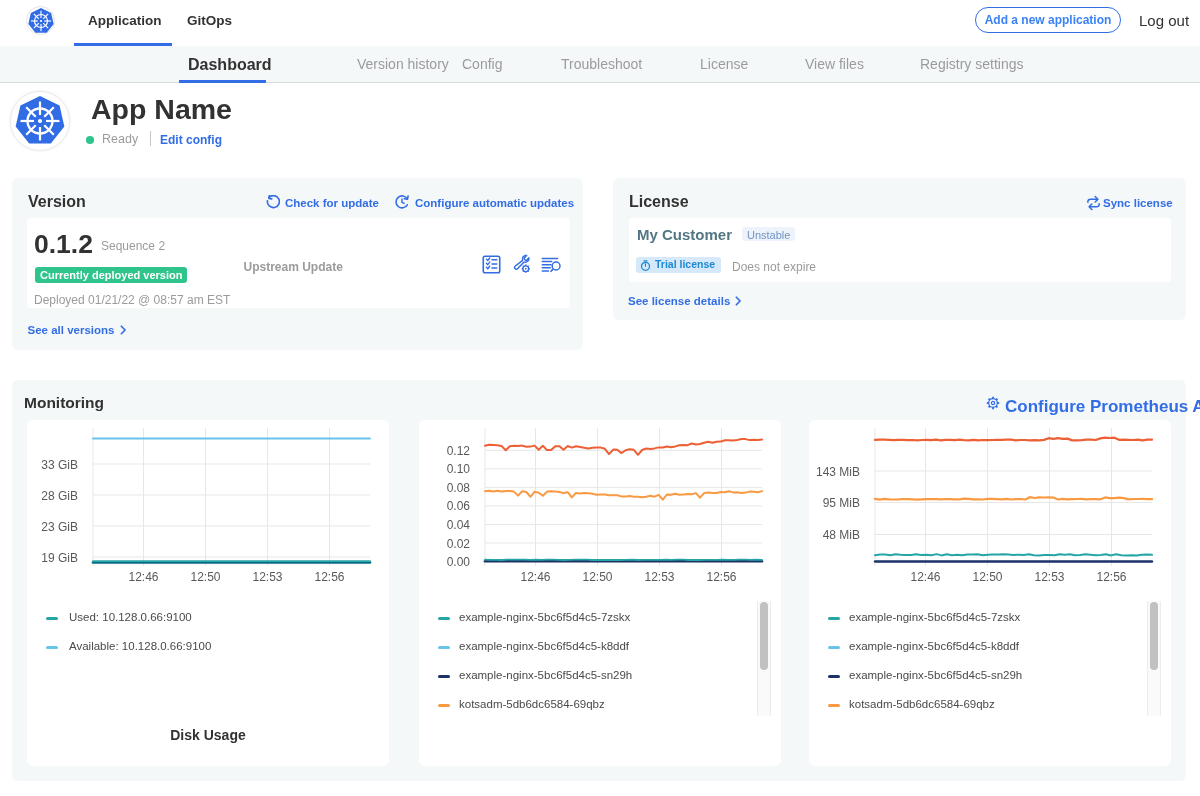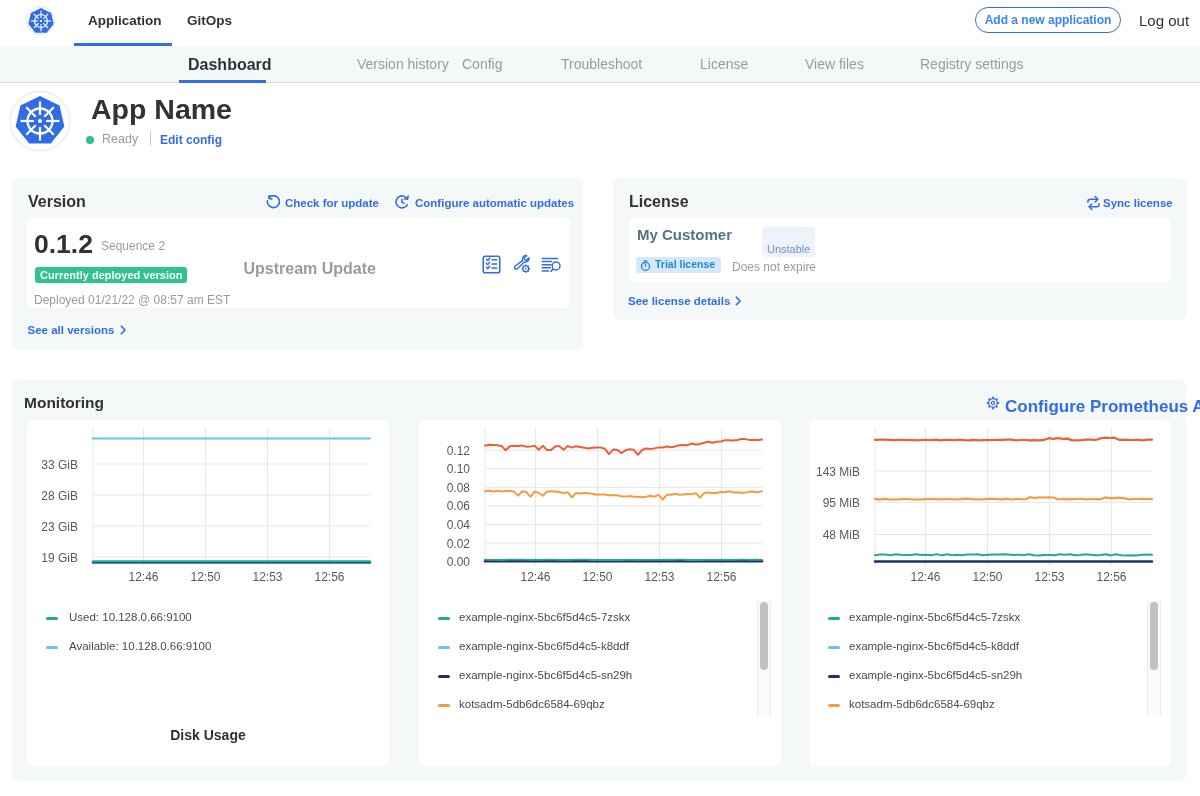--- a/index.html
+++ b/index.html
@@ -69,21 +69,21 @@
       <path d="M16.6 13.5 A7.5 7.5 0 1 1 16.6 6.2" fill="none" stroke="#326de6" stroke-width="2" stroke-linecap="round"></path>
       <path d="M17.6 2.6 L16.8 6.6 L12.8 6.0" fill="none" stroke="#326de6" stroke-width="2" stroke-linecap="round" stroke-linejoin="round"></path>
       <path d="M10 6.2 L10 10.4 L12.6 11.8" fill="none" stroke="#326de6" stroke-width="1.8" stroke-linecap="round" stroke-linejoin="round"></path>
     </svg></div>
 <div class="abs blue bold" style="left:415px;top:196.5px;font-size:11.5px;">Configure automatic updates</div>
 <div class="white-card" style="left:27px;top:218px;width:543px;height:90px;"></div>
 <div class="abs dark bold" style="left:34px;top:229px;font-size:26.5px;">0.1.2</div>
 <div class="abs gray" style="left:101px;top:239px;font-size:12px;">Sequence 2</div>
 <div class="abs" style="left:35px;top:266.5px;height:16.5px;background:#2fc48c;border-radius:3px;color:#fff;font-size:11px;font-weight:bold;line-height:16.5px;padding:0 5px;">Currently deployed version</div>
 <div class="abs gray" style="left:34px;top:292.5px;font-size:12px;">Deployed 01/21/22 @ 08:57 am EST</div>
-<div class="abs gray bold" style="left:243.5px;top:259.5px;font-size:16px;">Upstream Update</div>
+<div class="abs gray bold" style="left:243.5px;top:259.5px;font-size:12px;">Upstream Update</div>
 <div class="abs" style="left:482px;top:255px;line-height:0;"><svg width="19" height="19" viewBox="0 0 24 24">
       <rect x="1.6" y="1.6" width="20.8" height="20.8" rx="2.2" fill="none" stroke="#326de6" stroke-width="2"></rect>
       <path d="M5.6 5.2 l1.7 1.8 l2.5 -3.2" fill="none" stroke="#326de6" stroke-width="1.8" stroke-linecap="round" stroke-linejoin="round"></path>
       <line x1="12.6" y1="6.1000000000000005" x2="18.6" y2="6.1000000000000005" stroke="#326de6" stroke-width="1.9" stroke-linecap="round"></line>
       <path d="M5.6 10.4 l1.7 1.8 l2.5 -3.2" fill="none" stroke="#326de6" stroke-width="1.8" stroke-linecap="round" stroke-linejoin="round"></path>
       <line x1="12.6" y1="11.3" x2="18.6" y2="11.3" stroke="#326de6" stroke-width="1.9" stroke-linecap="round"></line>
       <path d="M5.6 15.6 l1.7 1.8 l2.5 -3.2" fill="none" stroke="#326de6" stroke-width="1.8" stroke-linecap="round" stroke-linejoin="round"></path>
       <line x1="12.6" y1="16.5" x2="18.6" y2="16.5" stroke="#326de6" stroke-width="1.9" stroke-linecap="round"></line>
     </svg></div>
 <div class="abs" style="left:512px;top:254px;line-height:0;"><svg width="19" height="19" viewBox="0 0 24 24">
@@ -117,21 +117,21 @@
 <div class="abs dark bold" style="left:629px;top:192.5px;font-size:16px;">License</div>
 <div class="abs" style="left:1086px;top:195px;line-height:0;"><svg width="15" height="16" viewBox="0 0 20 21">
       <path d="M2.5 9.5 L2.5 8.5 C2.5 6.2 4.2 5.5 6 5.5 L15.2 5.5" fill="none" stroke="#326de6" stroke-width="2" stroke-linecap="round"></path>
       <path d="M12.2 1.8 L15.9 5.5 L12.2 9.2" fill="none" stroke="#326de6" stroke-width="2" stroke-linecap="round" stroke-linejoin="round"></path>
       <path d="M17.5 11.5 L17.5 12.5 C17.5 14.8 15.8 15.5 14 15.5 L4.8 15.5" fill="none" stroke="#326de6" stroke-width="2" stroke-linecap="round"></path>
       <path d="M7.8 11.8 L4.1 15.5 L7.8 19.2" fill="none" stroke="#326de6" stroke-width="2" stroke-linecap="round" stroke-linejoin="round"></path>
     </svg></div>
 <div class="abs blue bold" style="left:1103px;top:196.5px;font-size:11.5px;">Sync license</div>
 <div class="white-card" style="left:629px;top:218px;width:542px;height:64px;"></div>
 <div class="abs bold" style="left:637px;top:225.5px;font-size:15px;color:#527683;">My Customer</div>
-<div class="abs" style="left:742px;top:227px;height:24px;background:#eef3fb;border-radius:3px;color:#6f94c4;font-size:11px;line-height:14.5px;padding:15px 5px;margin-left:20px;">Unstable</div>
+<div class="abs" style="left:742px;top:227px;height:14px;background:#eef3fb;border-radius:3px;color:#6f94c4;font-size:11px;line-height:14.5px;padding:1px 5px;">Unstable</div>
 <div class="abs" style="left:636px;top:257px;height:15.5px;background:#d5e9fa;border-radius:3px;color:#1d88d2;font-size:10.5px;font-weight:bold;line-height:15.5px;padding:0 6px 0 19px;">Trial license</div>
 <div class="abs" style="left:640px;top:259.5px;line-height:0;"><svg width="11" height="11" viewBox="0 0 14 14">
       <circle cx="7" cy="8" r="5.1" fill="none" stroke="#1d88d2" stroke-width="1.6"></circle>
       <line x1="7" y1="8" x2="7" y2="4.8" stroke="#1d88d2" stroke-width="1.4" stroke-linecap="round"></line>
       <line x1="5.2" y1="1.2" x2="8.8" y2="1.2" stroke="#1d88d2" stroke-width="1.6" stroke-linecap="round"></line>
     </svg></div>
 <div class="abs gray" style="left:732px;top:259.5px;font-size:12px;">Does not expire</div>
 <div class="abs blue bold" style="left:628px;top:294.5px;font-size:11.5px;">See license details <svg width="10" height="10" viewBox="0 0 12 12" style="vertical-align:-1px">
       <path d="M4 1.5 L8.5 6 L4 10.5" fill="none" stroke="#326de6" stroke-width="2.0" stroke-linecap="round" stroke-linejoin="round"></path>
     </svg></div>

